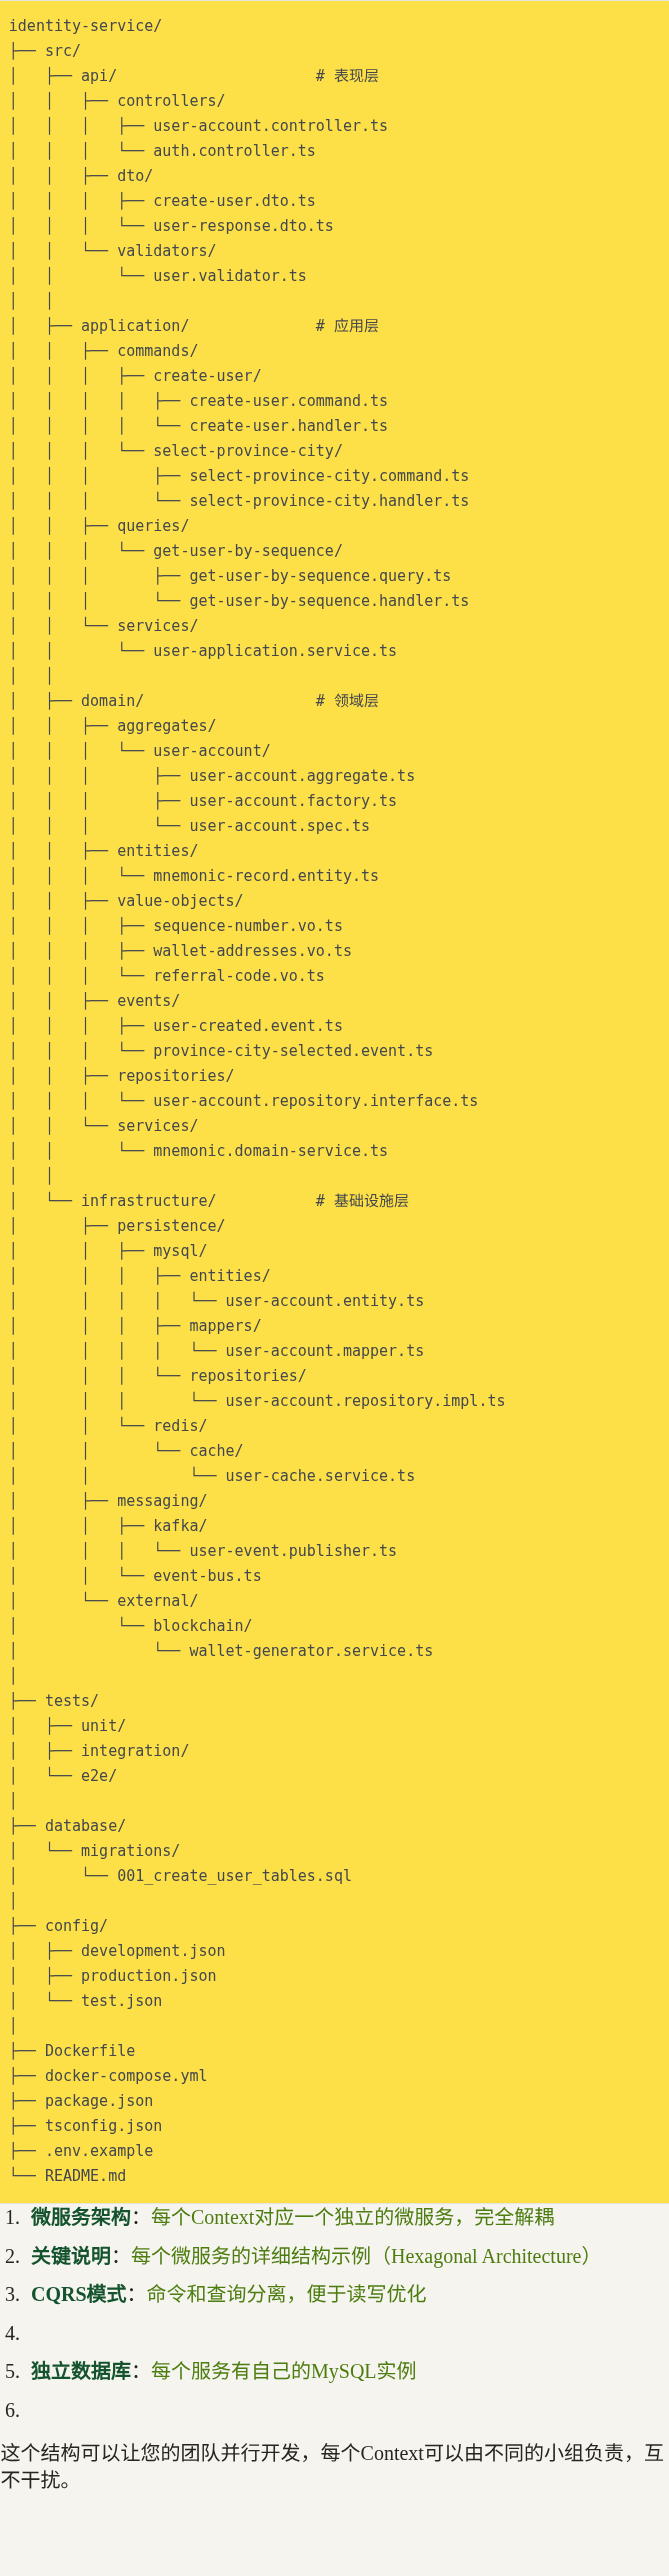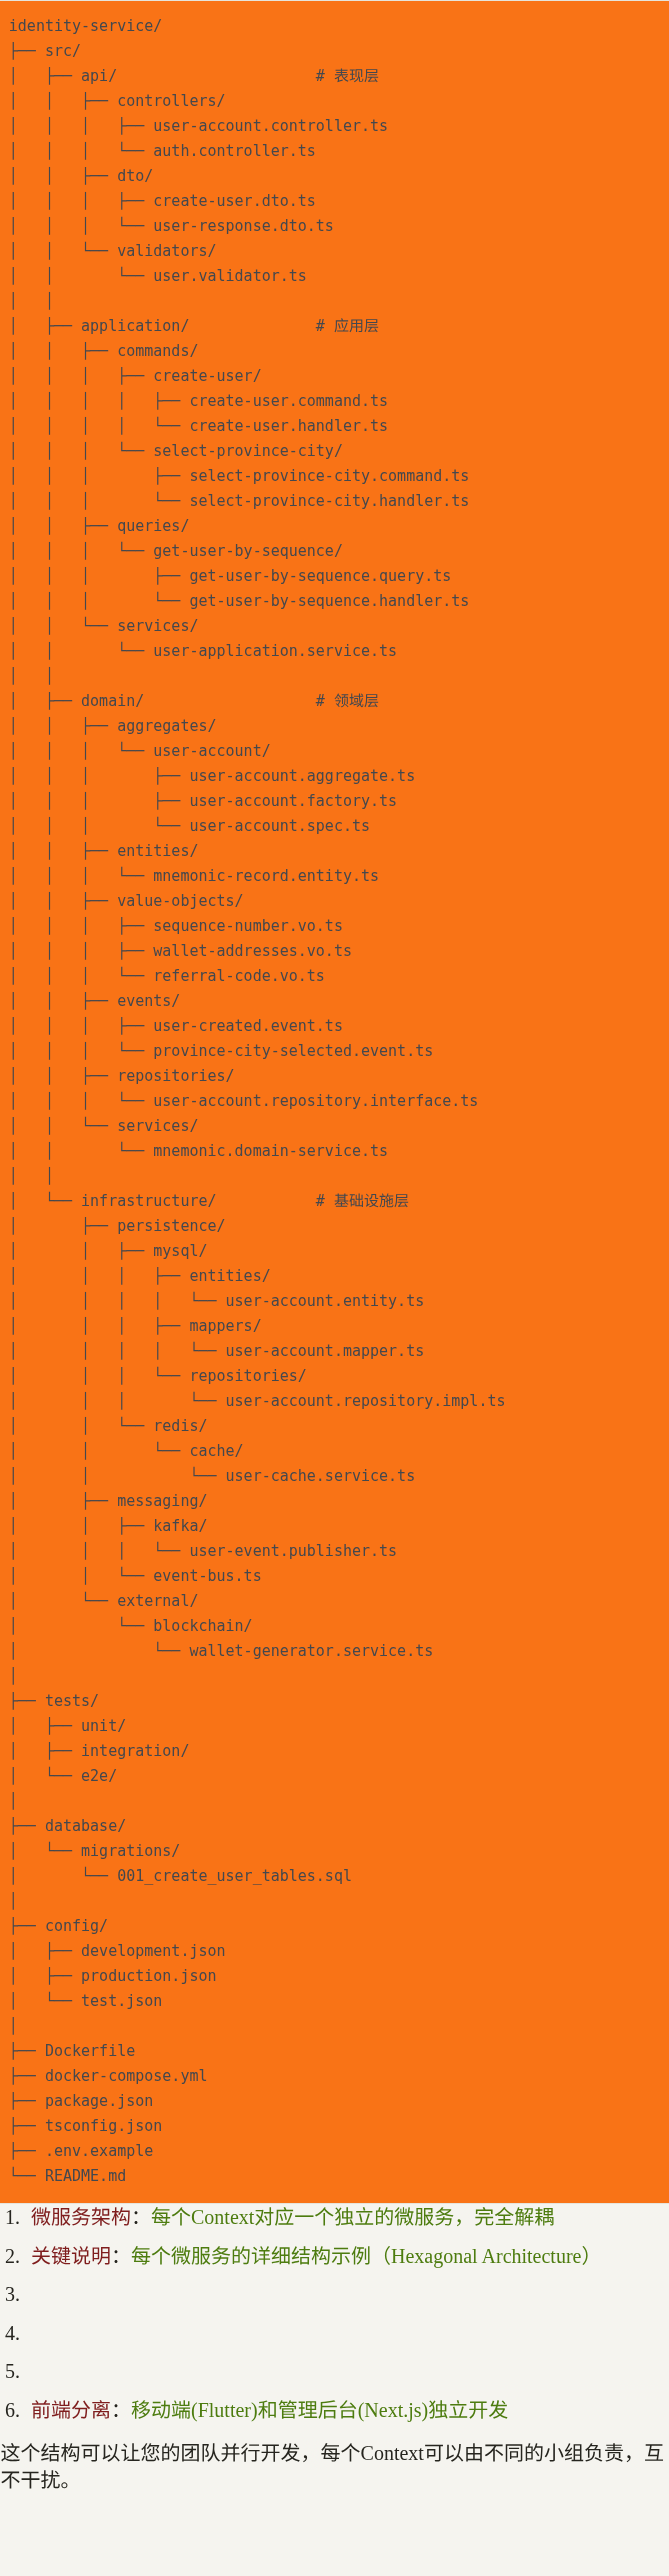--- a/index.html
+++ b/index.html
@@ -20,21 +20,21 @@
   }
   .page-title {
     margin: 3.8px 6.3px 8.1px 4.4px;
     font-size: 25px;
     line-height: 1.4;
     font-weight: 700;
     color: #171613;
     letter-spacing: 0.3px;
   }
   .code-block {
-    background: #f97316;
+    background: #fde047;
     border-top: 1.3px solid #e6e4db;
     border-bottom: 1.3px solid #e6e4db;
     padding: 13px 8.8px 14.4px 8.8px;
     box-sizing: border-box;
     width: 669px;
   }
   .code-block pre {
     margin: 0;
     font-family: "DejaVu Sans Mono", monospace;
     font-size: 15px;
@@ -63,22 +63,22 @@
     line-height: 1.3;
     margin-bottom: 12.5px;
     color: #26251f;
   }
   .note-num {
     min-width: 26px;
     flex: 0 0 auto;
     color: #26251f;
   }
   .note-label {
-    font-weight: 400;
-    color: #7f1d1d;
+    font-weight: 700;
+    color: #14532d;
   }
   .note-sep {
     color: #26251f;
   }
   .note-text {
     color: #4d7c0f;
   }
   .closing {
     margin: 17px 2.5px 0 0.6px;
     font-size: 20px;
@@ -187,29 +187,30 @@
     <li class="note-item">
       <span class="note-num">1.</span>
       <span><span class="note-label">微服务架构</span><span class="note-sep">：</span><span class="note-text">每个Context对应一个独立的微服务，完全解耦</span></span>
     </li>
     <li class="note-item">
       <span class="note-num">2.</span>
       <span><span class="note-label">关键说明</span><span class="note-sep">：</span><span class="note-text">每个微服务的详细结构示例（Hexagonal Architecture）</span></span>
     </li>
     <li class="note-item">
       <span class="note-num">3.</span>
+      <span><span class="note-label">CQRS模式</span><span class="note-sep">：</span><span class="note-text">命令和查询分离，便于读写优化</span></span>
     </li>
     <li class="note-item">
       <span class="note-num">4.</span>
     </li>
     <li class="note-item">
       <span class="note-num">5.</span>
+      <span><span class="note-label">独立数据库</span><span class="note-sep">：</span><span class="note-text">每个服务有自己的MySQL实例</span></span>
     </li>
     <li class="note-item">
       <span class="note-num">6.</span>
-      <span><span class="note-label">前端分离</span><span class="note-sep">：</span><span class="note-text">移动端(Flutter)和管理后台(Next.js)独立开发</span></span>
     </li>
   </ol>
 
   <p class="closing">这个结构可以让您的团队并行开发，每个Context可以由不同的小组负责，互不干扰。</p>
 
 </main>
 
 
 </body></html>

